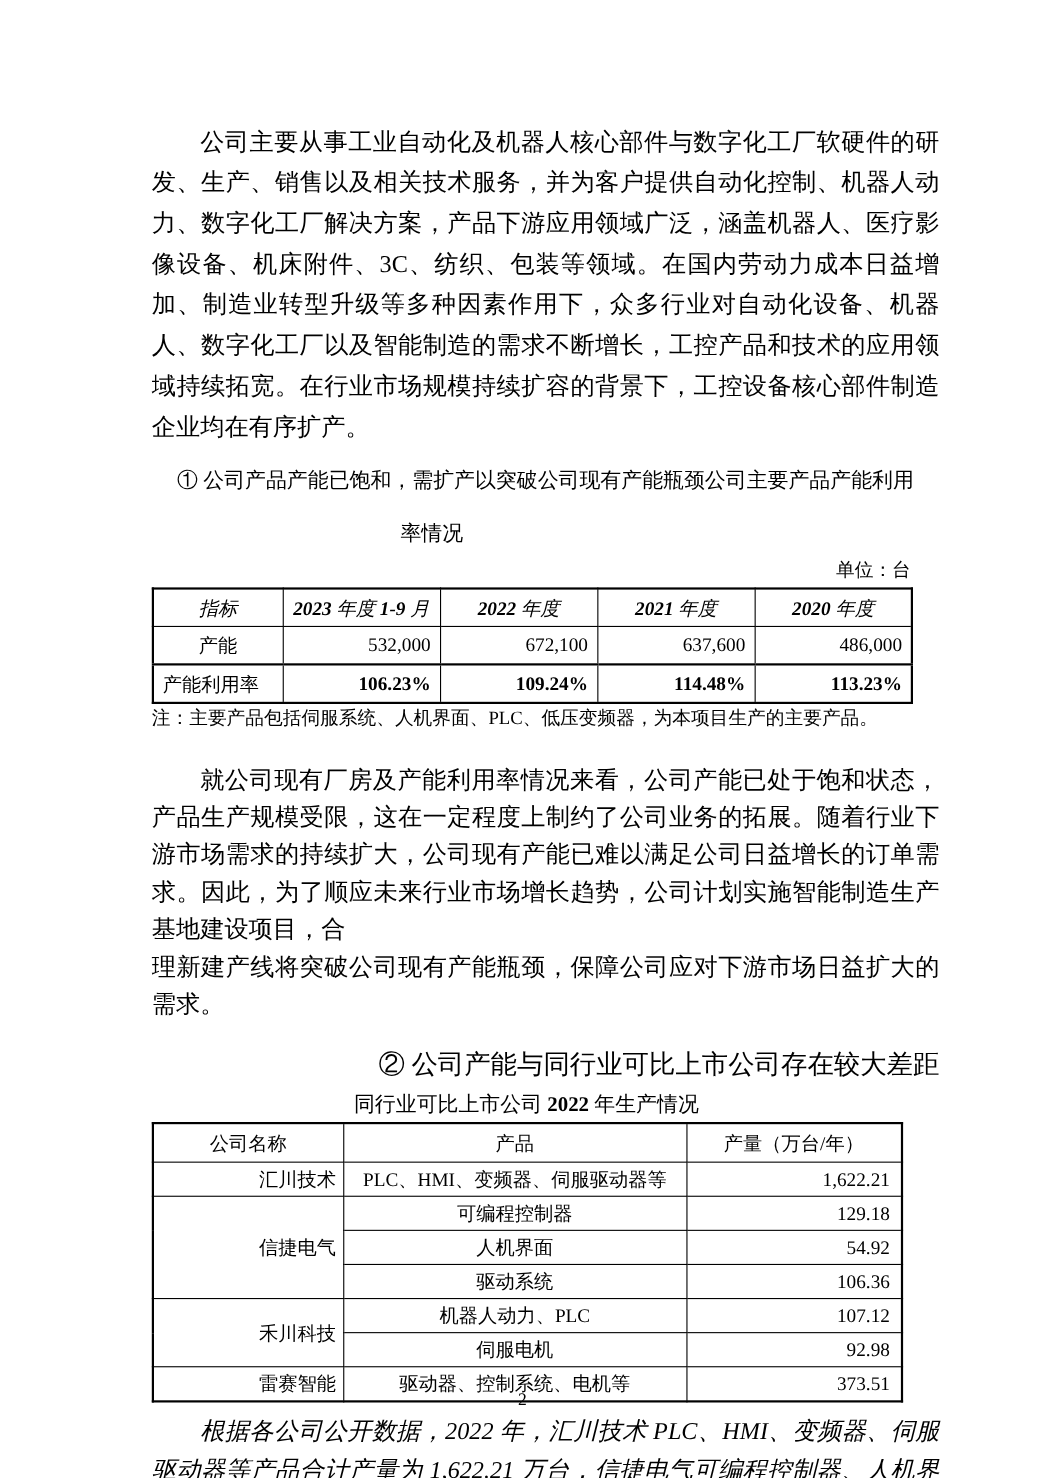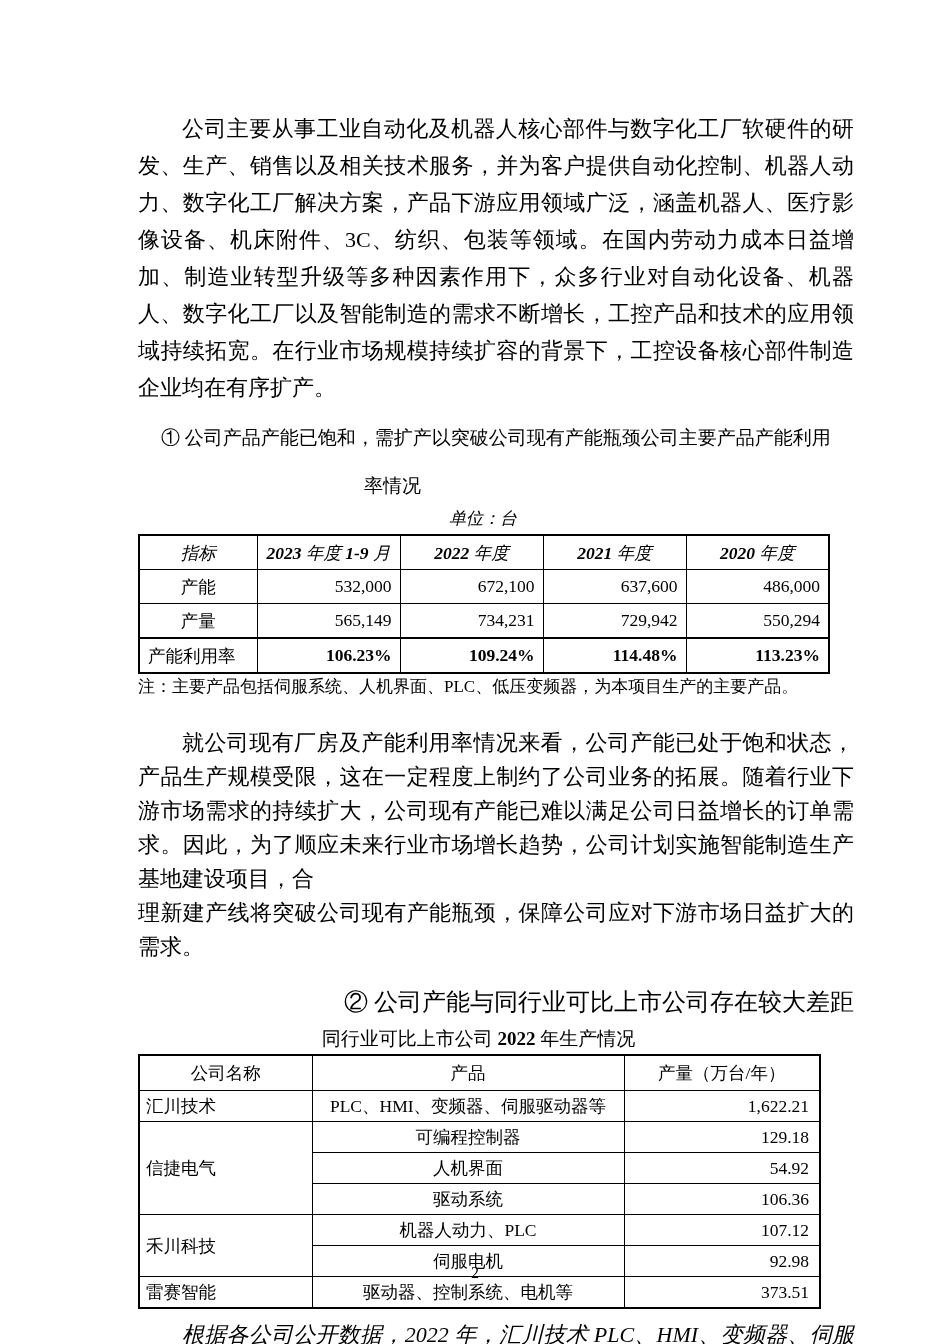--- a/index.html
+++ b/index.html
@@ -15,21 +15,21 @@
   .content{
     padding:110px 96px 0 138px; 
   }
   .body-text{
     font-size:22px;line-height:37px;text-align:justify;margin:0;
     text-justify:inter-character;
   }
   .indent{text-indent:2em;}
   .h1-line1{font-size:19px;line-height:37px;text-indent:23px;margin-top:13px;text-align:justify;}
   .h1-line2{font-size:19px;line-height:37px;margin-top:11px;padding-left:226px;}
-  .unit-label{width:690px;text-align:center;font-size:17px;line-height:24px;margin-top:3px;padding-right:2px;font-style:italic;}
+  .unit-label{width:690px;text-align:right;font-size:17px;line-height:24px;margin-top:3px;padding-right:2px;}
   table{border-collapse:collapse;table-layout:fixed;}
   .t1{width:690px;margin-top:3px;border:2.5px solid #000;}
   .t1 th,.t1 td{
     border:1px solid #000;font-size:17.5px;font-weight:normal;
     height:33px;padding:0 8px;vertical-align:middle;
   }
   .t1 th{text-align:center;font-style:italic;}
   .t1 td.lbl{text-align:center;}
   .t1 td.num{text-align:right;}
   .t1 tr.pct-row td{border-top:2.5px solid #000;}
@@ -41,21 +41,21 @@
   .p2b{line-height:34px;}
   .heading2{font-size:24px;line-height:37px;margin-top:20px;text-indent:23px;text-align:right;}
   .t2-title{width:681px;text-align:center;font-size:19px;line-height:26px;margin-top:5px;}
   .t2{width:681px;margin-top:2px;border:2.5px solid #000;}
   .t2 th,.t2 td{
     border:1px solid #000;font-size:17.5px;font-weight:normal;
     vertical-align:middle;padding:0 6px;
   }
   .t2 th{height:34px;text-align:center;}
   .t2 td{height:30px;}
-  .t2 td.company{text-align:left;}
+  .t2 td.company{text-align:right;}
   .t2 td.product{text-align:center;}
   .t2 td.num{text-align:right;padding-right:10px;}
   .p3{margin-top:8px;line-height:36px;font-style:italic;}
   .page-number{
     position:absolute;top:1264px;left:0;width:950px;
     text-align:center;font-size:16px;
   }
 </style>
 </head>
 <body>
@@ -87,27 +87,20 @@
         <th><span class="b">2022</span><span> 年度</span></th>
         <th><span class="b">2021</span><span> 年度</span></th>
         <th><span class="b">2020</span><span> 年度</span></th>
       </tr>
       <tr>
         <td class="lbl">产能</td>
         <td class="num">532,000</td>
         <td class="num">672,100</td>
         <td class="num">637,600</td>
         <td class="num">486,000</td>
-      </tr>
-      <tr>
-        <td class="lbl">产量</td>
-        <td class="num">565,149</td>
-        <td class="num">734,231</td>
-        <td class="num">729,942</td>
-        <td class="num">550,294</td>
       </tr>
       <tr class="pct-row">
         <td class="lbl-left">产能利用率</td>
         <td class="num">106.23%</td>
         <td class="num">109.24%</td>
         <td class="num">114.48%</td>
         <td class="num">113.23%</td>
       </tr>
     </tbody>
       </table>

